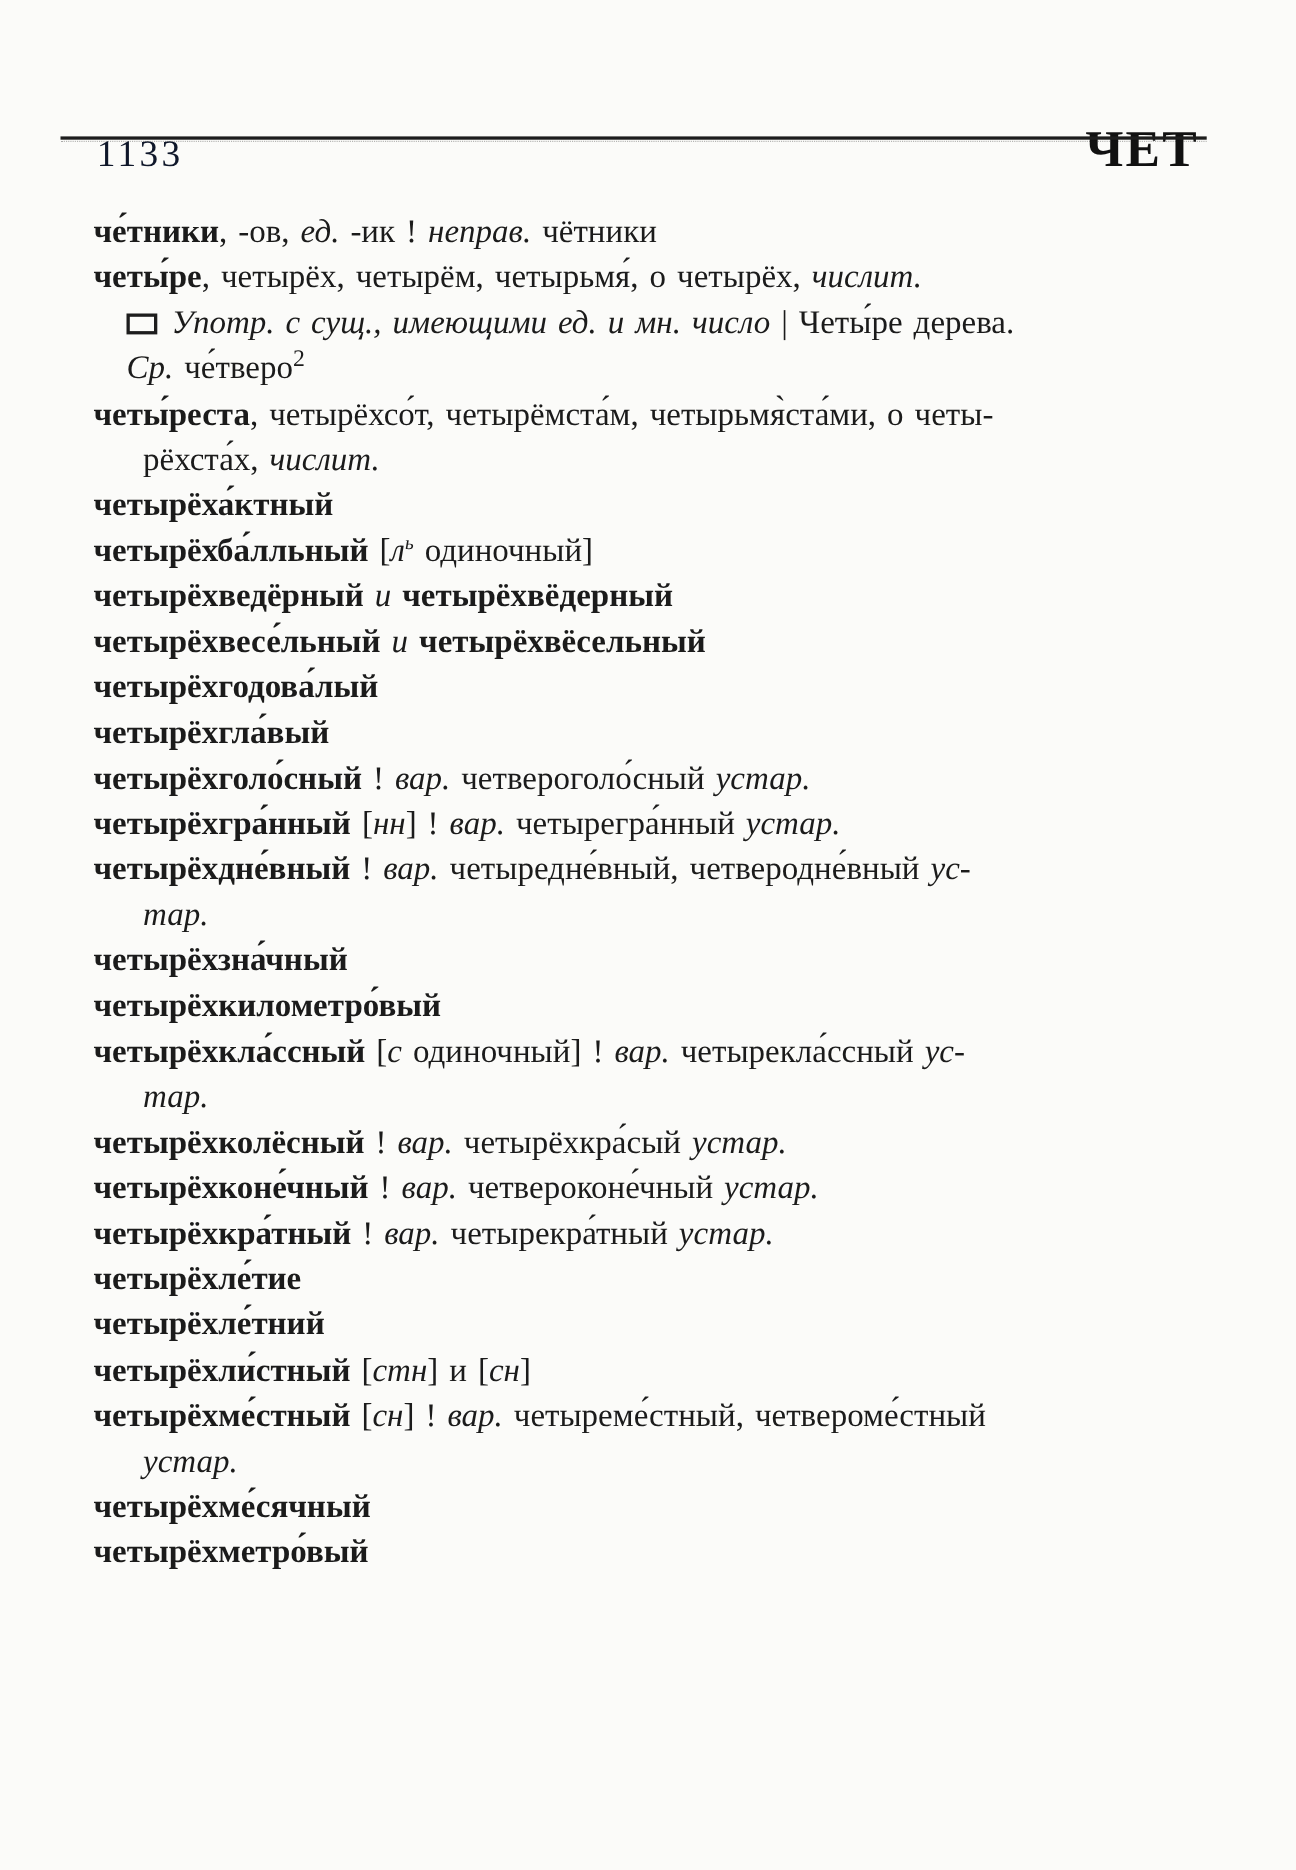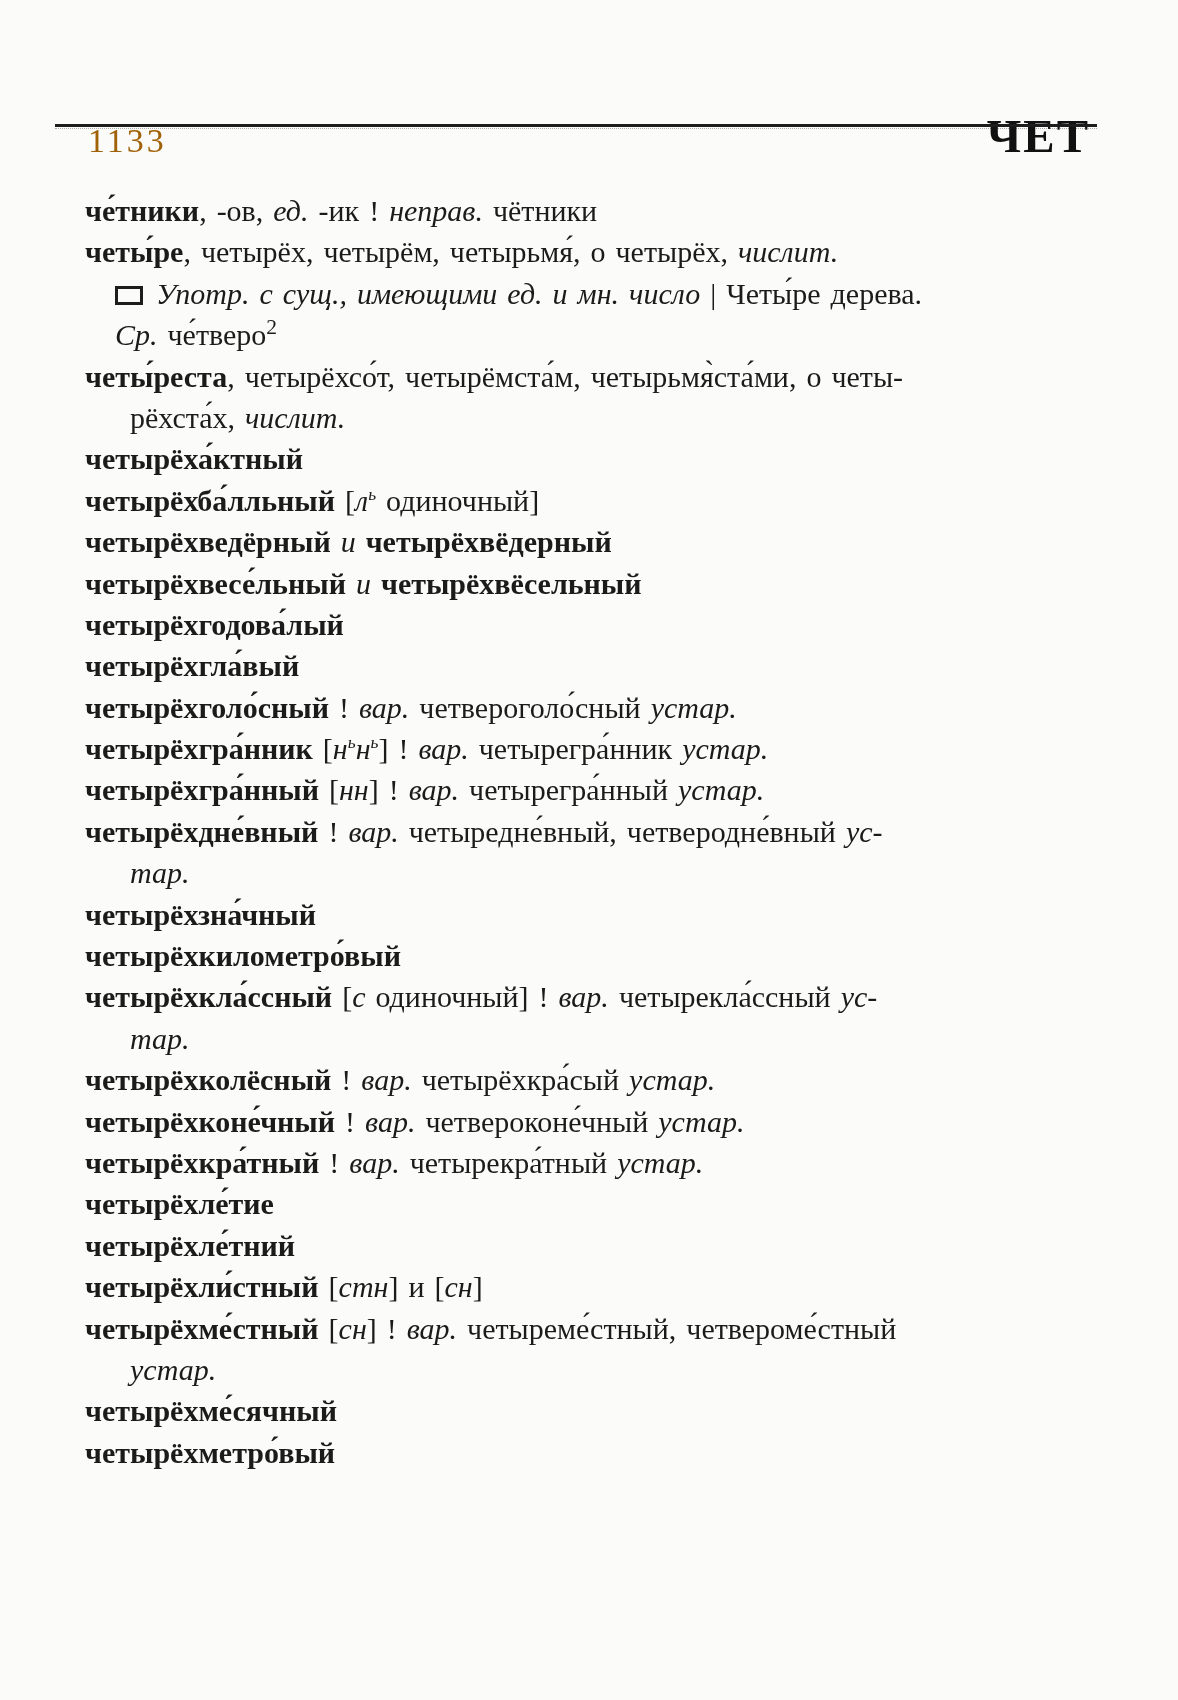--- a/index.html
+++ b/index.html
@@ -18,21 +18,21 @@
     top: 70px;
     left: 88px;
     right: 88px;
     display: flex;
     justify-content: space-between;
     align-items: baseline;
   }
   .pageno {
     font-size: 34px;
     letter-spacing: 3px;
-    color: #a16207;
+    color: #0f172a;
   }
   .guideword {
     font-size: 47px;
     font-weight: bold;
     letter-spacing: 2px;
     color: #111;
     margin-top: 39px;
   }
   .rule {
     position: absolute;
@@ -100,21 +100,20 @@
       <div class="line ind1"><span class="i">Ср.</span><span> че́тверо</span><span class="sup">2</span></div>
       <div class="line"><span class="b">четы́реста</span><span>, четырёхсо́т, четырёмста́м, четырьмя̀ста́ми, о четы-</span></div>
       <div class="line ind2"><span>рёхста́х, </span><span class="i">числит.</span></div>
       <div class="line"><span class="b">четырёха́ктный</span></div>
       <div class="line"><span class="b">четырёхба́лльный </span><span>[</span><span class="i">л</span><span class="isup">ь</span><span> одиночный]</span></div>
       <div class="line"><span class="b">четырёхведёрный </span><span class="i">и</span><span class="b"> четырёхвёдерный</span></div>
       <div class="line"><span class="b">четырёхвесе́льный </span><span class="i">и</span><span class="b"> четырёхвёсельный</span></div>
       <div class="line"><span class="b">четырёхгодова́лый</span></div>
       <div class="line"><span class="b">четырёхгла́вый</span></div>
       <div class="line"><span class="b">четырёхголо́сный</span><span> ! </span><span class="i">вар.</span><span> четвероголо́сный </span><span class="i">устар.</span></div>
-      <div class="line"><span class="b">четырёхгра́нник </span><span>[</span><span class="i">н</span><span class="isup">ь</span><span class="i">н</span><span class="isup">ь</span><span>] ! </span><span class="i">вар.</span><span> четырегра́нник </span><span class="i">устар.</span></div>
       <div class="line"><span class="b">четырёхгра́нный </span><span>[</span><span class="i">нн</span><span>] ! </span><span class="i">вар.</span><span> четырегра́нный </span><span class="i">устар.</span></div>
       <div class="line"><span class="b">четырёхдне́вный</span><span> ! </span><span class="i">вар.</span><span> четыредне́вный, четверодне́вный </span><span class="i">ус-</span></div>
       <div class="line ind2"><span class="i">тар.</span></div>
       <div class="line"><span class="b">четырёхзна́чный</span></div>
       <div class="line"><span class="b">четырёхкилометро́вый</span></div>
       <div class="line"><span class="b">четырёхкла́ссный </span><span>[</span><span class="i">с</span><span> одиночный] ! </span><span class="i">вар.</span><span> четырекла́ссный </span><span class="i">ус-</span></div>
       <div class="line ind2"><span class="i">тар.</span></div>
       <div class="line"><span class="b">четырёхколёсный</span><span> ! </span><span class="i">вар.</span><span> четырёхкра́сый </span><span class="i">устар.</span></div>
       <div class="line"><span class="b">четырёхконе́чный</span><span> ! </span><span class="i">вар.</span><span> четвероконе́чный </span><span class="i">устар.</span></div>
       <div class="line"><span class="b">четырёхкра́тный</span><span> ! </span><span class="i">вар.</span><span> четырекра́тный </span><span class="i">устар.</span></div>

